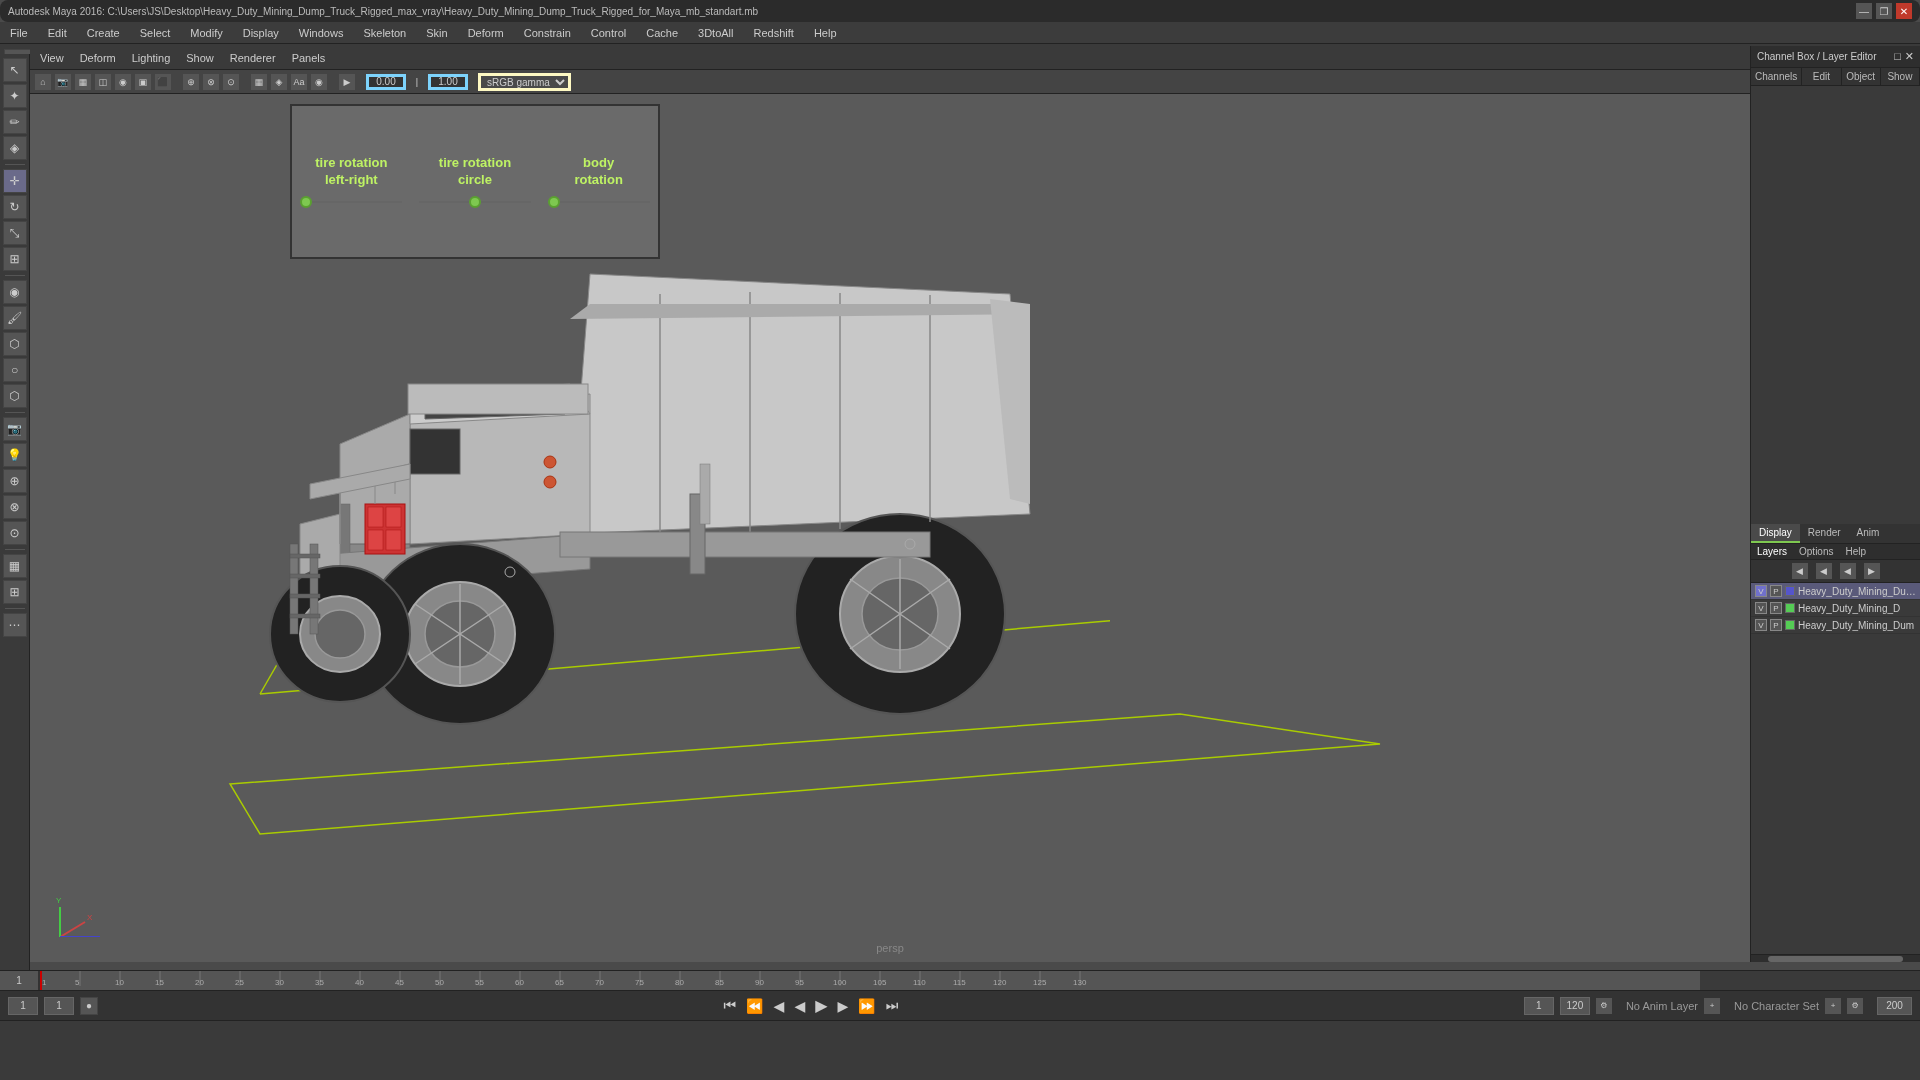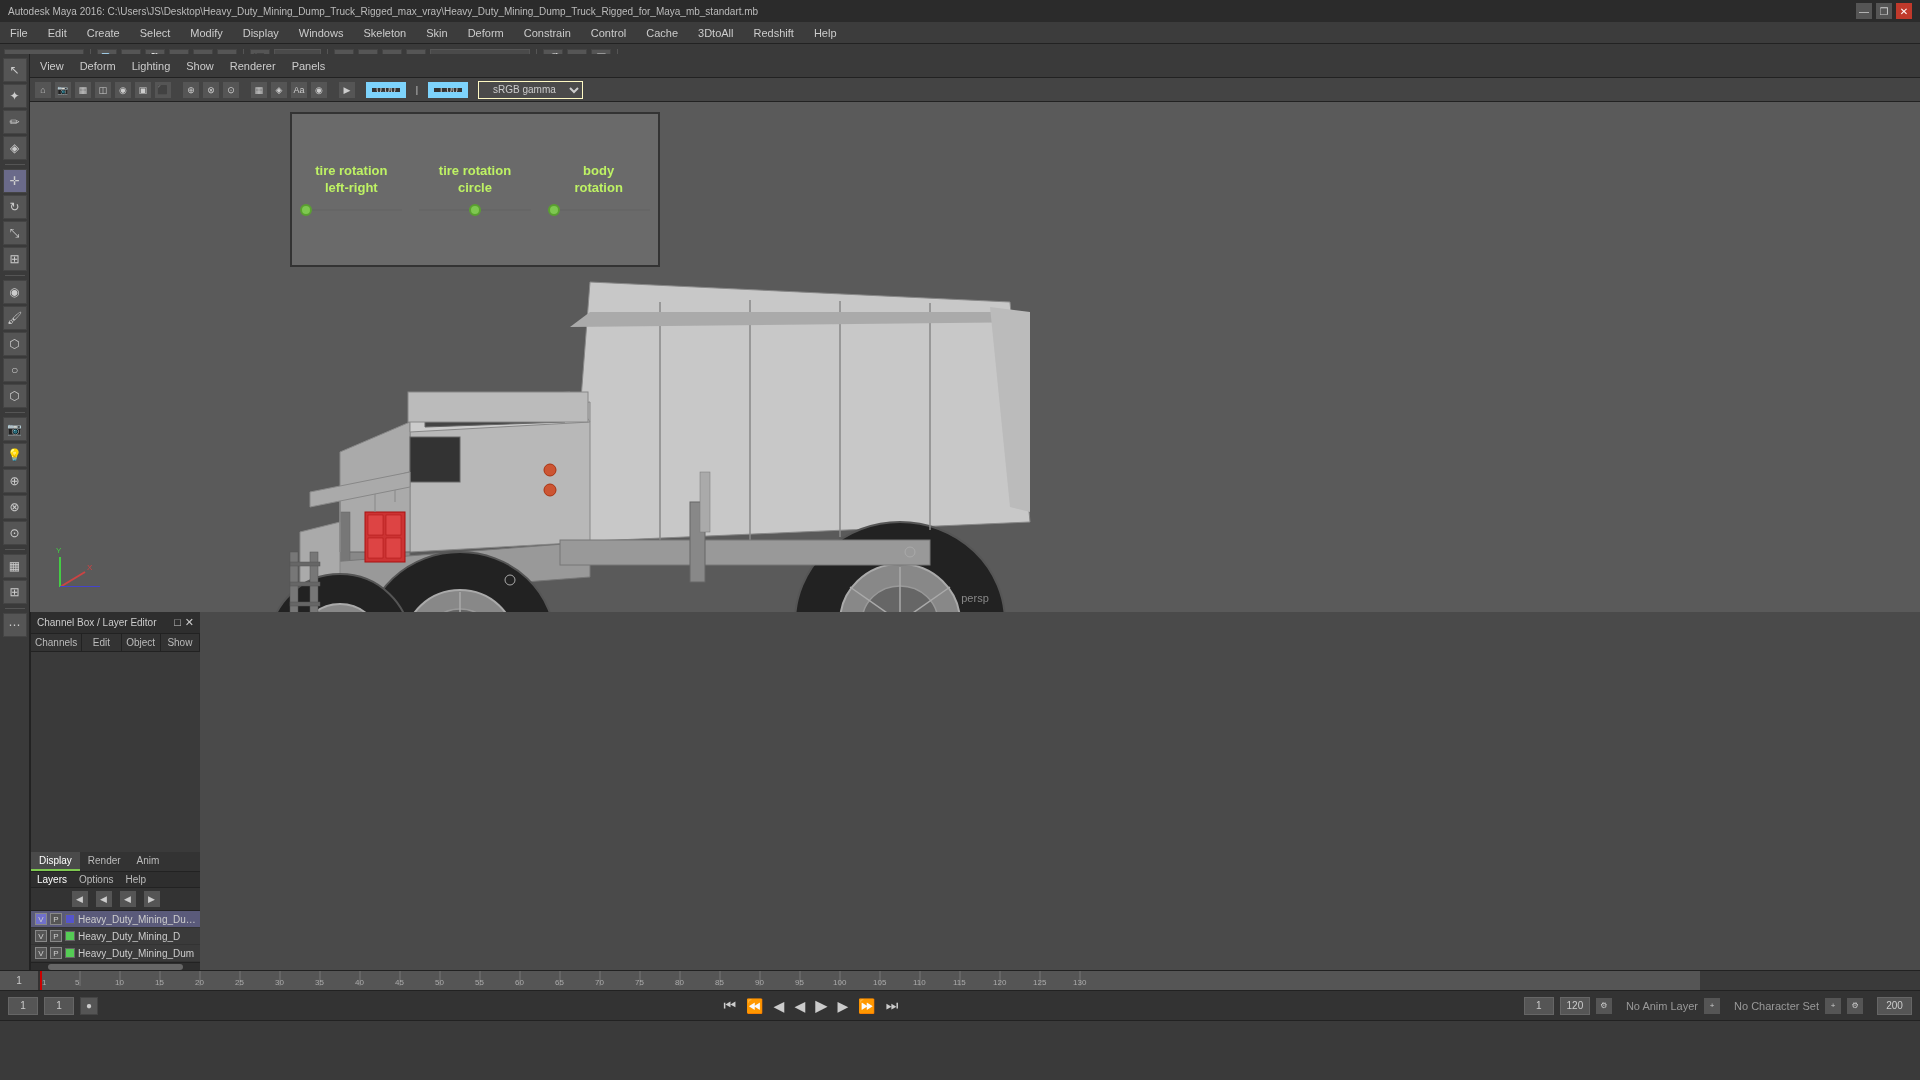--- a/index.html
+++ b/index.html
@@ -18,20 +18,21 @@
     #title-bar {
       width: 100%;
       height: 22px;
       background: #2b2b2b;
       display: flex;
       align-items: center;
       justify-content: space-between;
       padding: 0 8px;
       color: #bbb;
       font-size: 11px;
+      border-radius: 8px;
     }
     #title-bar-controls {
       display: flex;
       gap: 4px;
     }
     #title-bar-controls span {
       width: 16px;
       height: 16px;
       background: #555;
       display: flex;
@@ -139,26 +140,25 @@
     .lt-separator {
       width: 20px;
       height: 1px;
       background: #555;
       margin: 2px 0;
     }
 
     
     #main-area {
       position: absolute;
-      top: 54px;
+      top: 46px;
       left: 30px;
       width: calc(100% - 30px);
       height: calc(100% - 54px - 110px);
       display: flex;
-      flex-direction: column;
     }
 
     
     #viewport {
       flex: 1;
       background: #5a5a5a;
       position: relative;
       overflow: hidden;
     }
 
@@ -206,34 +206,34 @@
       border: 1px solid #444;
       color: #ccc;
       font-size: 9px;
       display: flex;
       align-items: center;
       justify-content: center;
       cursor: pointer;
     }
     .vi-input {
       background: #333;
-      border: 6px solid #7dd3fc;
+      border: 3px solid #7dd3fc;
       color: #ccc;
       width: 40px;
       height: 16px;
       font-size: 10px;
       text-align: center;
     }
     .vi-dropdown {
       background: #4a4a4a;
-      border: 1px solid #fef9c3;
+      border: 3px solid #fef9c3;
       color: #ccc;
       height: 18px;
       font-size: 10px;
-      padding: 0 10px;
+      padding: 0 2px;
     }
 
     
     #viewport-content {
       position: absolute;
       top: 48px;
       left: 0;
       right: 0;
       bottom: 0;
       background: #5a5a5a;

